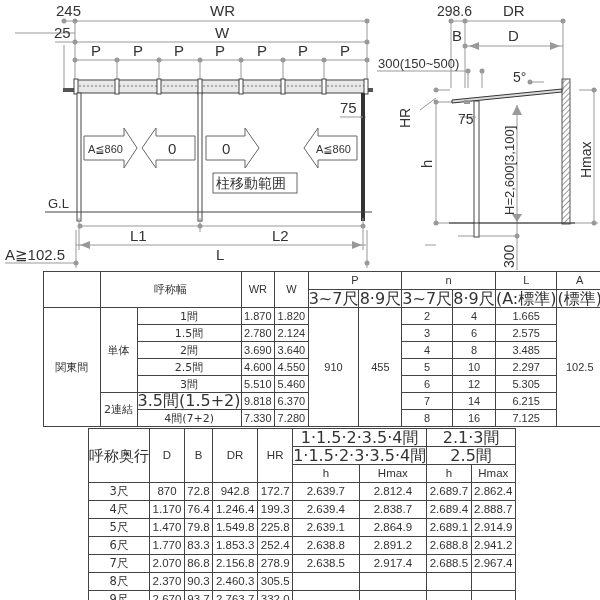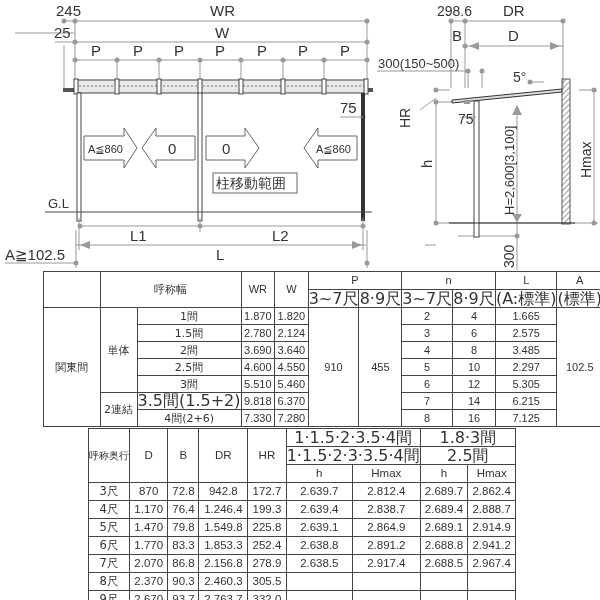--- a/index.html
+++ b/index.html
@@ -277,40 +277,40 @@
   <tr>
     <td rowspan="2" class="cjk">2連結</td>
     <td class="cjk sm">3.5間(1.5+2)</td>
     <td>9.818</td>
     <td>6.370</td>
     <td>7</td>
     <td>14</td>
     <td>6.215</td>
   </tr>
   <tr>
-    <td class="cjk">4間(2+6)</td>
+    <td class="cjk">4間(7+2)</td>
     <td>7.330</td>
     <td>7.280</td>
     <td>8</td>
     <td>16</td>
     <td>7.125</td>
   </tr>
 </tbody>
   </table>
 
 <table id="table2">
   <tbody>
       <tr>
-    <td rowspan="3" class="cjk" style="width:34px;font-size:10px;line-height:1.2">呼称奥行</td>
+    <td rowspan="3" class="cjk" style="width:34px;font-size:15px;line-height:1.2">呼称奥行</td>
     <td rowspan="3" style="width:44px">D</td>
     <td rowspan="3" style="width:36px">B</td>
     <td rowspan="3" style="width:55px">DR</td>
     <td rowspan="3" style="width:44px">HR</td>
     <td colspan="2" class="cjk sm">1·1.5·2·3.5·4間</td>
-    <td colspan="2" class="cjk sm">1.8·3間</td>
+    <td colspan="2" class="cjk sm">2.1·3間</td>
   </tr>
   <tr>
     <td colspan="2" class="cjk sm">1·1.5·2·3·3.5·4間</td>
     <td colspan="2" class="cjk sm">2.5間</td>
   </tr>
   <tr>
     <td style="width:52px">h</td>
     <td style="width:53px">Hmax</td>
     <td style="width:53px">h</td>
     <td style="width:53px">Hmax</td>

